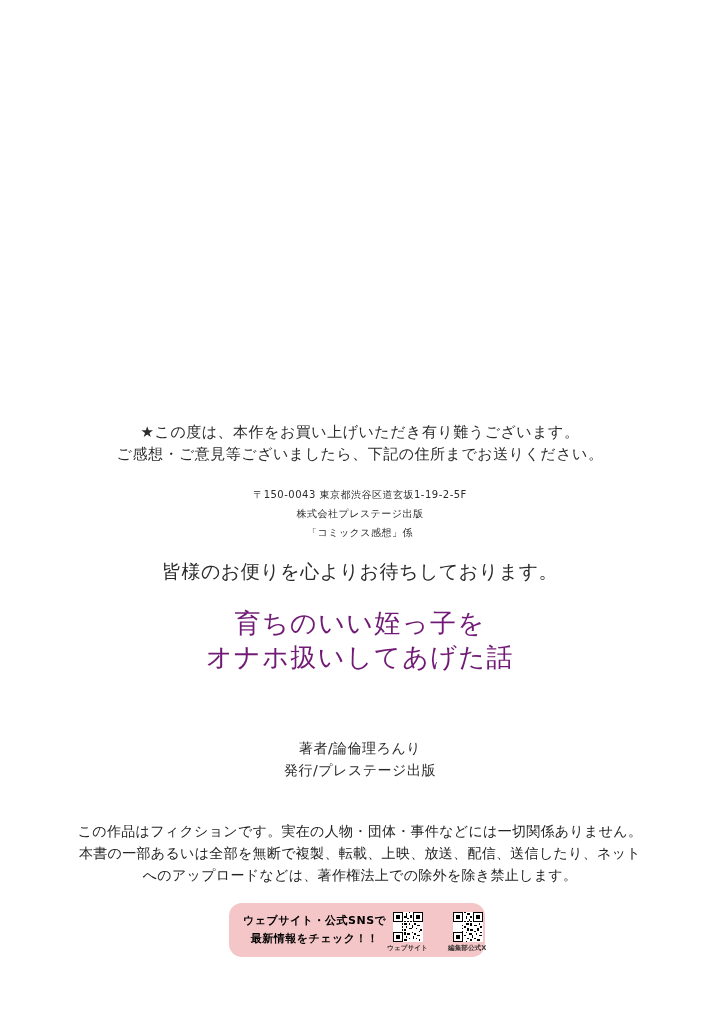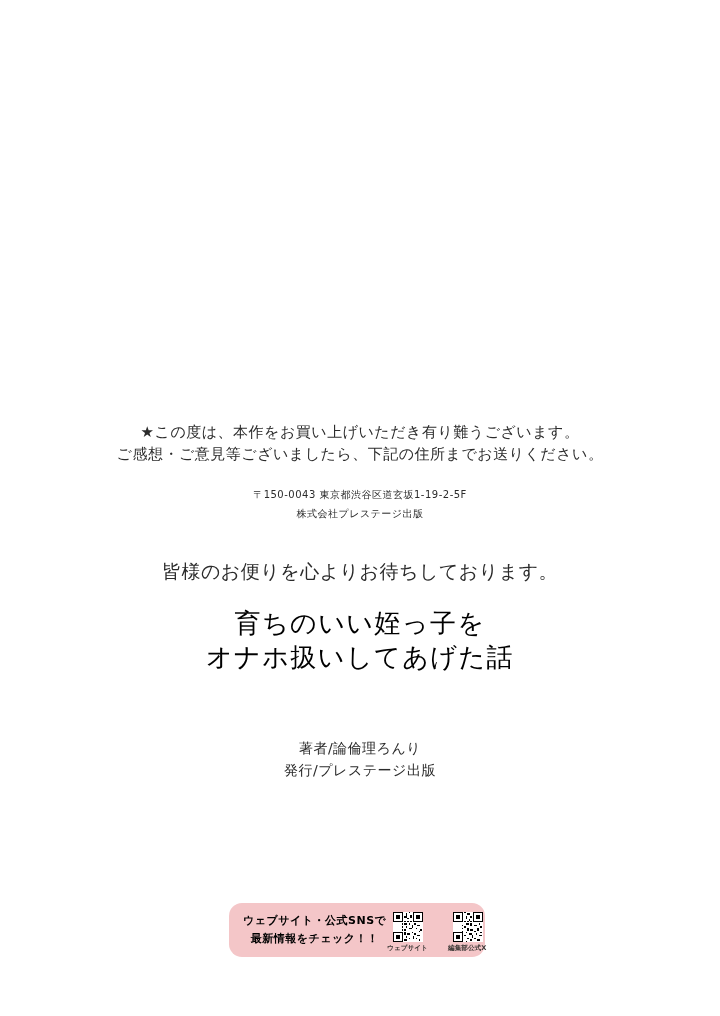--- a/index.html
+++ b/index.html
@@ -37,21 +37,21 @@
     font-size: 19px;
     line-height: 22px;
     letter-spacing: 0.5px;
   }
   .book-title {
     top: 606px;
     font-size: 26px;
     line-height: 34px;
     letter-spacing: 1.5px;
     font-weight: 500;
-    color: #000000;
+    color: #701a75;
   }
   .credits {
     top: 737px;
     font-size: 14px;
     line-height: 22px;
     letter-spacing: 0.5px;
   }
   .disclaimer {
     top: 820px;
     font-size: 14px;
@@ -111,36 +111,42 @@
 <div class="page">
 
   <div class="tblock greeting">
     <div>★この度は、本作をお買い上げいただき有り難うございます。</div>
     <div>ご感想・ご意見等ございましたら、下記の住所までお送りください。</div>
   </div>
 
   <div class="tblock address">
     <div>〒150-0043 東京都渋谷区道玄坂1-19-2-5F</div>
     <div>株式会社プレステージ出版</div>
+    <div>「コミックス感想」係</div>
   </div>
 
   <div class="tblock awaiting">
     <div>皆様のお便りを心よりお待ちしております。</div>
   </div>
 
   <div class="tblock book-title">
     <div>育ちのいい姪っ子を</div>
     <div>オナホ扱いしてあげた話</div>
   </div>
 
   <div class="tblock credits">
     <div>著者/論倫理ろんり</div>
     <div>発行/プレステージ出版</div>
   </div>
 
+  <div class="tblock disclaimer">
+    <div>この作品はフィクションです。実在の人物・団体・事件などには一切関係ありません。</div>
+    <div>本書の一部あるいは全部を無断で複製、転載、上映、放送、配信、送信したり、ネット</div>
+    <div>へのアップロードなどは、著作権法上での除外を除き禁止します。</div>
+  </div>
 
   <div class="banner">
     <div class="banner-text">
       <div>ウェブサイト・公式SNSで</div>
       <div>最新情報をチェック！！</div>
     </div>
     <div class="qr-group">
 
       <div class="qr-item">
         <svg class="qr-box" viewBox="0 0 21 21" shape-rendering="crispEdges" aria-hidden="true">

